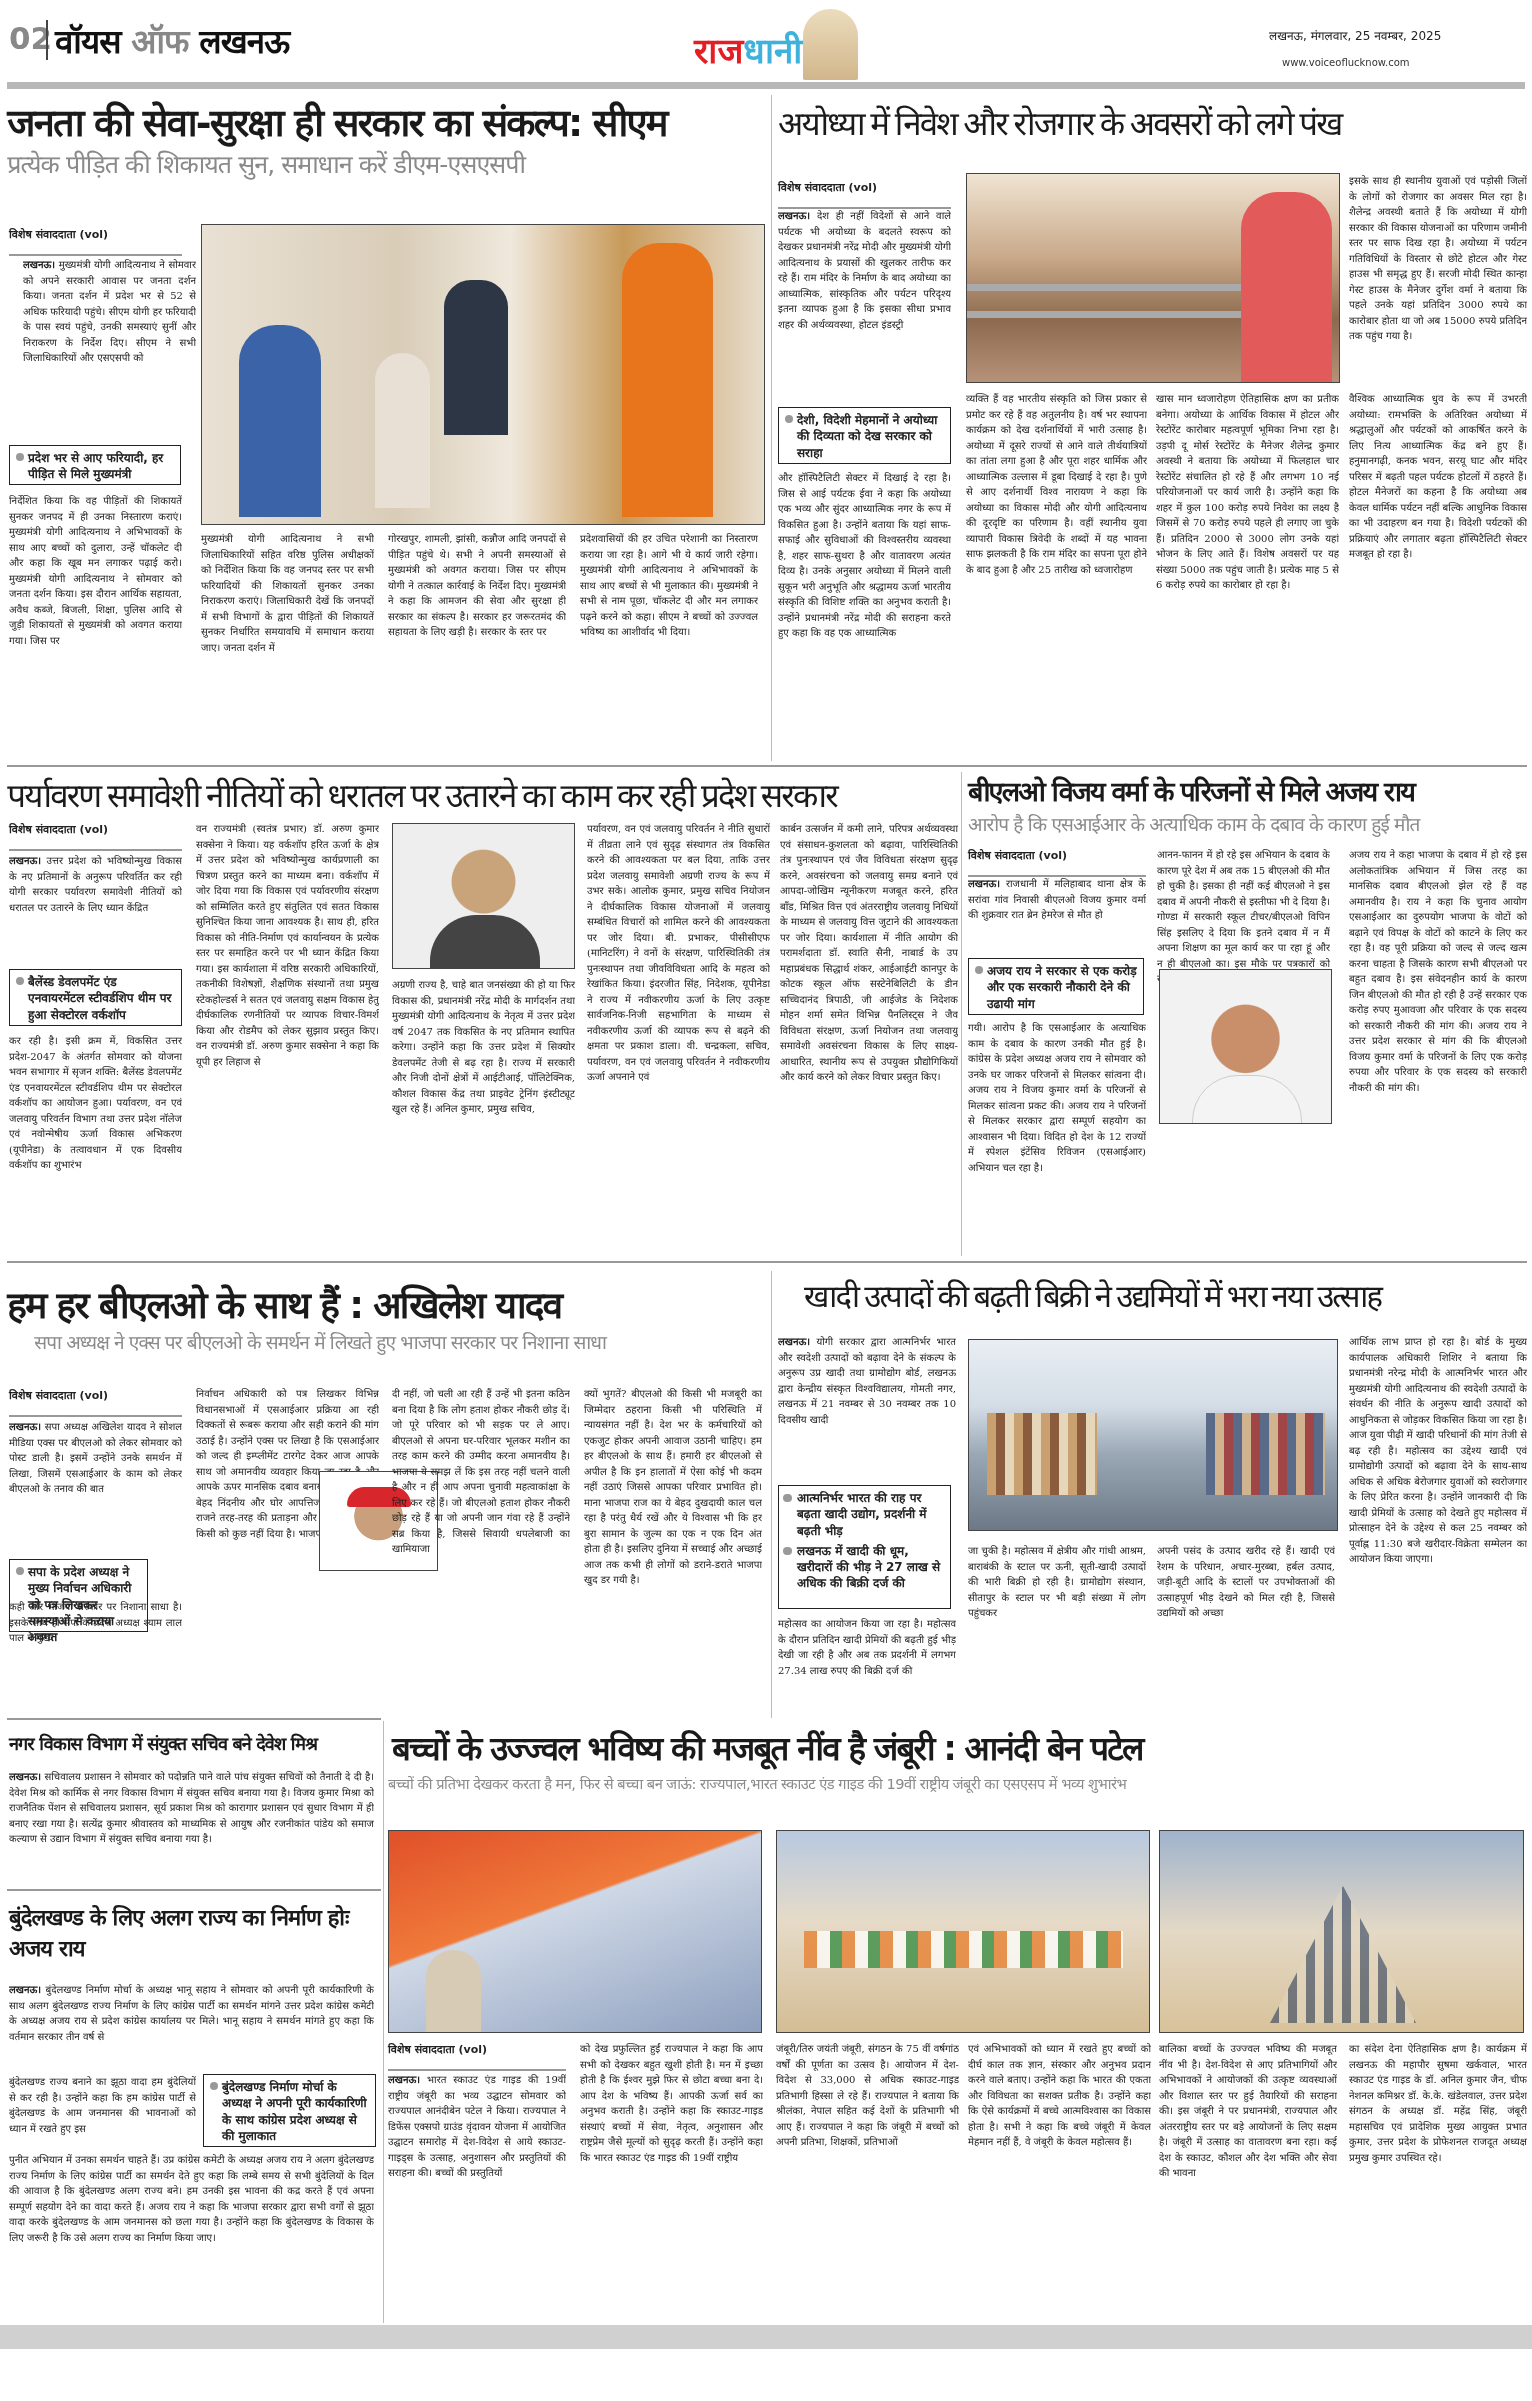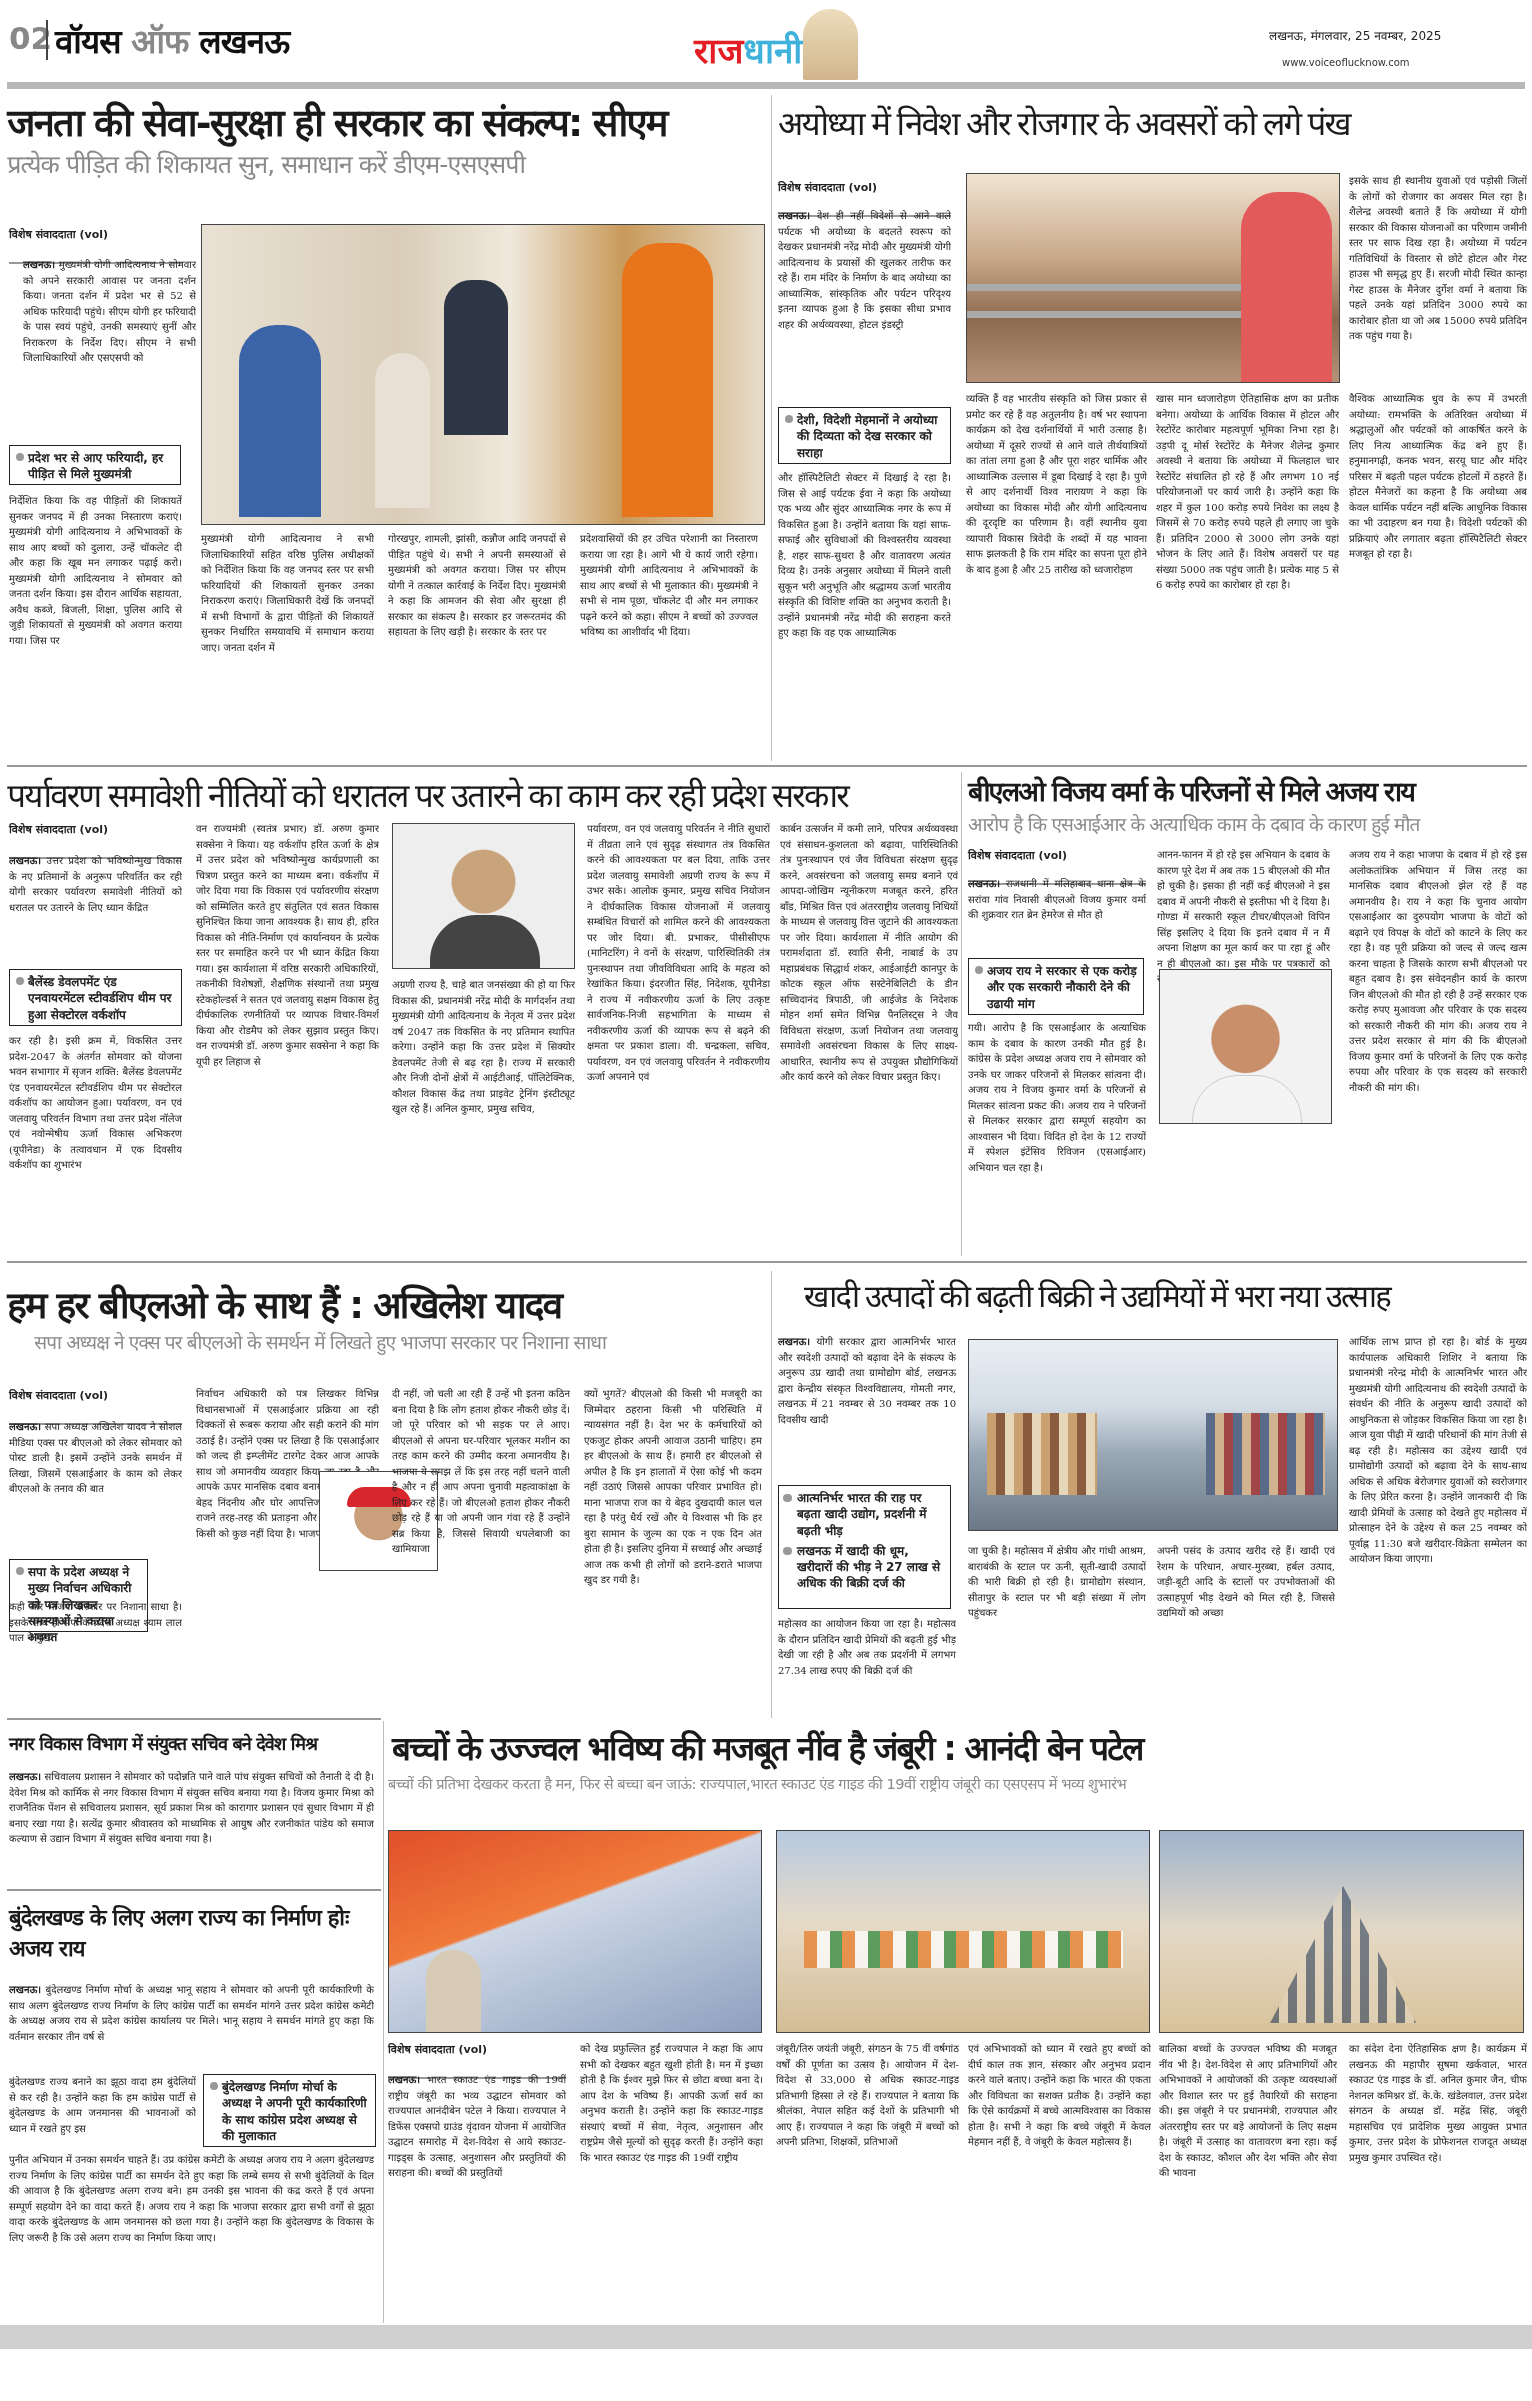--- a/index.html
+++ b/index.html
@@ -10,23 +10,23 @@
   .pg-sep { left: 46px; top: 20px; width: 1.8px; height: 40px; background: #444; }
   .brand { left: 55px; top: 18px; font-family: "DejaVu Sans", sans-serif; font-weight: 900; font-size: 33px; color: #111; letter-spacing: -0.9px; }
   .brand .gray { color: #888; }
   .logo { left: 694px; top: 25.6px; font-family: "DejaVu Sans", sans-serif; font-weight: 900; font-size: 35px; }
   .logo .r { color: #e31e24; } .logo .b { color: #3fb2dc; }
   .dome { left: 803px; top: 9px; width: 55px; height: 71px; background: linear-gradient(#e8d6b0, #c9a978); border-radius: 27px 27px 1.8px 1.8px; opacity: .85; }
   .dateline { left: 1269px; top: 27px; font-family: "DejaVu Sans", sans-serif; font-size: 12px; color: #222; }
   .site { left: 1282px; top: 57px; font-family: "DejaVu Sans", sans-serif; font-size: 10px; color: #333; }
   .rule-top { left: 7.3px; top: 82px; width: 1518px; height: 7.3px; background: #b8b8b8; }
   .hl { font-family: "DejaVu Sans", sans-serif; font-weight: bold; color: #1a1a1a; white-space: nowrap; letter-spacing: -1.8px; }
-  .hl-thin { font-family: Liberation Sans, sans-serif; font-weight: normal; color: #1a1a1a; white-space: nowrap; letter-spacing: -1.8px; }
+  .hl-thin { font-family: Liberation Serif, serif; font-weight: normal; color: #1a1a1a; white-space: nowrap; letter-spacing: -1.8px; }
   .sub { font-family: "DejaVu Sans", sans-serif; color: #8a8a8a; white-space: nowrap; letter-spacing: -0.9px; text-align: center; }
-  .byline { font-family: "DejaVu Sans", sans-serif; font-size: 11px; font-weight: bold; color: #222; border-bottom: 2.7px solid #999; padding-bottom: 21px; }
+  .byline { font-family: "DejaVu Sans", sans-serif; font-size: 11px; font-weight: bold; color: #222; border-bottom: 2.7px solid #999; padding-bottom: 13px; }
   .col { font-size: 10px; line-height: 15.5px; text-align: justify; color: #222; overflow: hidden; }
   .col b { font-weight: bold; }
   .callout { border: 1.4px solid #222; padding: 3.7px 5.5px 3.7px 18px; font-family: "DejaVu Sans", sans-serif; font-weight: bold; font-size: 12px; line-height: 16.4px; position: absolute; background: #fff; }
   .callout .dot { position: absolute; left: 5.5px; width: 8.2px; height: 8.2px; border-radius: 50%; background: #999; }
   .photo { position: absolute; border: 0.9px solid #444; overflow: hidden; }
   .vr { position: absolute; width: 0.9px; background: #bbb; }
   .hr { position: absolute; height: 1.8px; background: #999; }
   .bottom-band { left: 0; top: 2325px; width: 1532px; height: 24px; background: #d0d0d0; }
 </style>
 </head>

